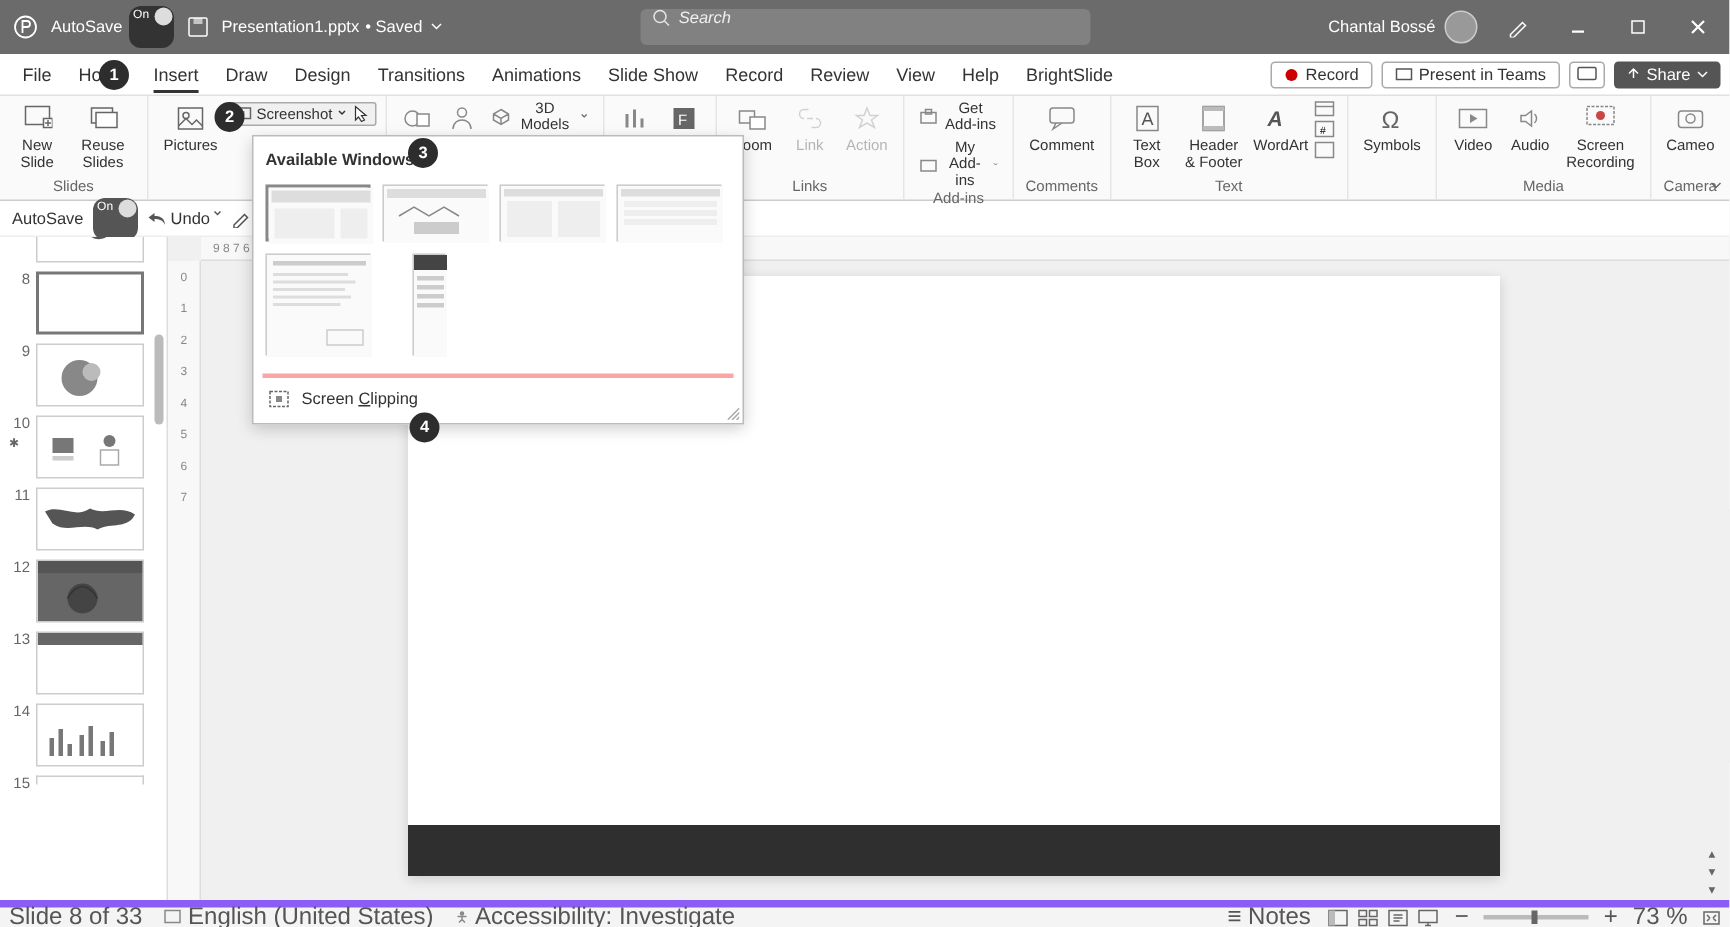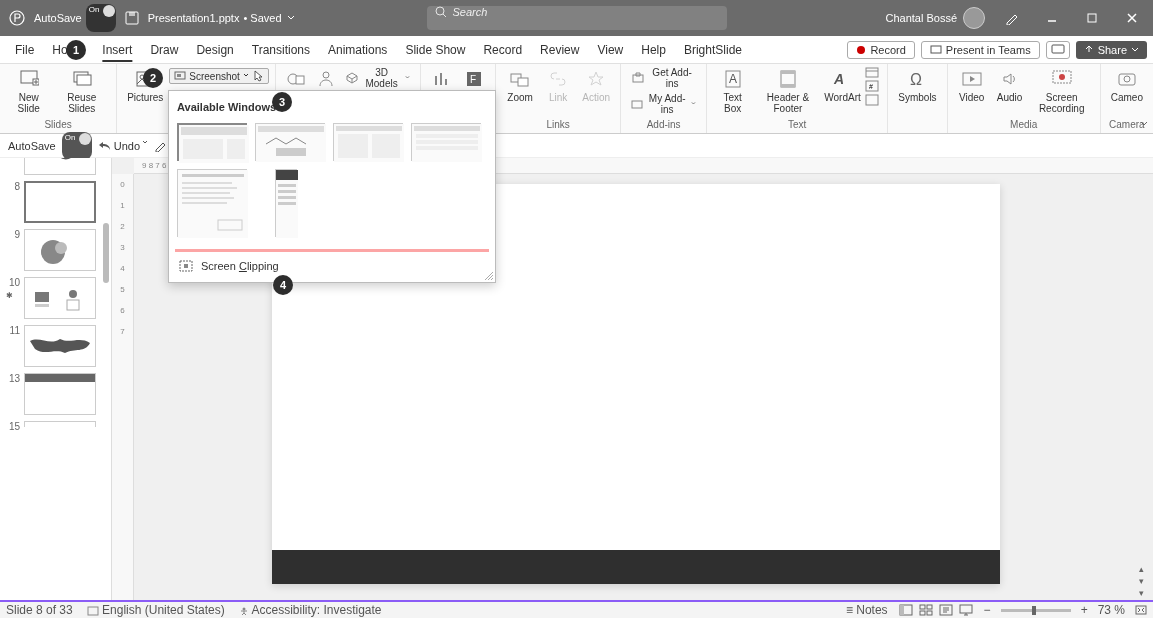--- a/index.html
+++ b/index.html
@@ -77,21 +77,21 @@
   .ruler-h { position:absolute; top:0; left:22px; right:0; height:16px; background:#f8f8f8; border-bottom:1px solid #ddd; font-size:8px; display:flex; align-items:center; overflow:hidden;}
   .ruler-h span { flex:0 0 auto; padding:0 8px; color:#888; white-space:nowrap;}
   .ruler-v { position:absolute; top:16px; left:0; width:22px; bottom:0; background:#f8f8f8; border-right:1px solid #ddd; display:flex; flex-direction:column; align-items:center; font-size:8px; color:#888; overflow:hidden;}
   .ruler-v span { padding:6px 0;}
   .slide-canvas { position:absolute; top:26px; left:160px; width:728px; height:400px; background:#fff; box-shadow:0 2px 8px rgba(0,0,0,.15);}
   .slide-canvas .bottom-bar { position:absolute; left:0; right:0; bottom:0; height:34px; background:#2f2f2f;}
   .nav-arrows { position:absolute; right:4px; bottom:2px; display:flex; flex-direction:column; gap:2px;}
   .nav-arrows div { width:10px; height:10px; font-size:9px; color:#666;}
 
   
-  .status-bar { position:absolute; left:0; right:0; bottom:0; height:18px; background:#f4f4f4; border-top:2px solid #8b5cf6; display:flex; align-items:center; padding:0 6px; font-size:12px; color:#555; gap:14px;}
+  .status-bar { position:absolute; left:0; right:0; bottom:0; height:18px; background:#f4f4f4; border-top:5px solid #8b5cf6; display:flex; align-items:center; padding:0 6px; font-size:16px; color:#555; gap:14px;}
   .status-bar .right { margin-left:auto; display:flex; align-items:center; gap:10px;}
   .view-btns { display:flex; gap:4px; }
   .view-btns div { width:16px; height:14px; display:flex; align-items:center; justify-content:center;}
   .zoom-slider { width:70px; height:3px; background:#bbb; position:relative;}
   .zoom-slider .zsknob { position:absolute; left:45%; top:-3px; width:4px; height:9px; background:#666;}
   
   svg { display:block; }
 </style>
 </head>
 <body>
@@ -369,20 +369,34 @@
             </svg>
           </div>
       </div>
     </div>
     <div class="glabel">Add-ins</div>
   </div>
   <div class="rgroup">
     <div class="items">
       <div class="ritem">
           <div class="ico">
+            <svg width="20" height="18" viewBox="0 0 20 18">
+              <rect x="2" y="2" width="16" height="10" rx="2" fill="none" stroke="#888"></rect>
+              <path d="M6 12l-2 4 6-4" stroke="#888" fill="none"></path>
+            </svg>
+          </div>
+          <span>Comment</span>
+        </div>
+    </div>
+    <div class="glabel">Comments</div>
+  </div>
+  <div class="rgroup">
+    <div class="items">
+      <div class="ritem">
+          <div class="ico">
             <svg width="18" height="20" viewBox="0 0 18 20">
               <rect x="2" y="2" width="14" height="16" fill="none" stroke="#888"></rect>
               <text x="5" y="14" font-size="12" fill="#555">A</text>
             </svg>
           </div>
           <span>Text
 Box</span>
         </div>
       <div class="ritem">
           <div class="ico">
@@ -631,24 +645,49 @@
       </div>
     <div class="slide-item">
         <div class="num">11</div>
         <div class="sthumb">
           <svg width="72" height="42">
             <path d="M5 15c10-5 20 5 30-2 10 5 20-3 30 4-5 10-15 5-25 10-10-5-20 3-30-4z" fill="#555"></path>
           </svg>
         </div>
       </div>
     <div class="slide-item">
+        <div class="num">12</div>
+        <div class="sthumb">
+          <svg width="72" height="42">
+            <rect width="72" height="8" fill="#555"></rect>
+            <rect y="8" width="72" height="34" fill="#666"></rect>
+            <circle cx="30" cy="25" r="10" fill="#444"></circle>
+            <path d="M20 25c3-6 8-8 10-8s7 2 10 8" stroke="#333" fill="none"></path>
+          </svg>
+        </div>
+      </div>
+    <div class="slide-item">
         <div class="num">13</div>
         <div class="sthumb">
           <svg width="72" height="42">
             <rect width="72" height="8" fill="#666"></rect>
+          </svg>
+        </div>
+      </div>
+    <div class="slide-item">
+        <div class="num">14</div>
+        <div class="sthumb">
+          <svg width="72" height="42">
+            <rect x="8" y="22" width="3" height="12" fill="#777"></rect>
+            <rect x="14" y="16" width="3" height="18" fill="#777"></rect>
+            <rect x="20" y="26" width="3" height="8" fill="#777"></rect>
+            <rect x="28" y="20" width="3" height="14" fill="#777"></rect>
+            <rect x="34" y="14" width="3" height="20" fill="#777"></rect>
+            <rect x="42" y="24" width="3" height="10" fill="#777"></rect>
+            <rect x="48" y="18" width="3" height="16" fill="#777"></rect>
           </svg>
         </div>
       </div>
     <div class="slide-item">
         <div class="num">15</div>
         <div class="sthumb" style="height:6px;border-bottom:none"></div>
       </div>
     <div class="scrollthumb"></div>
   </div>
   <div class="canvas-area">

